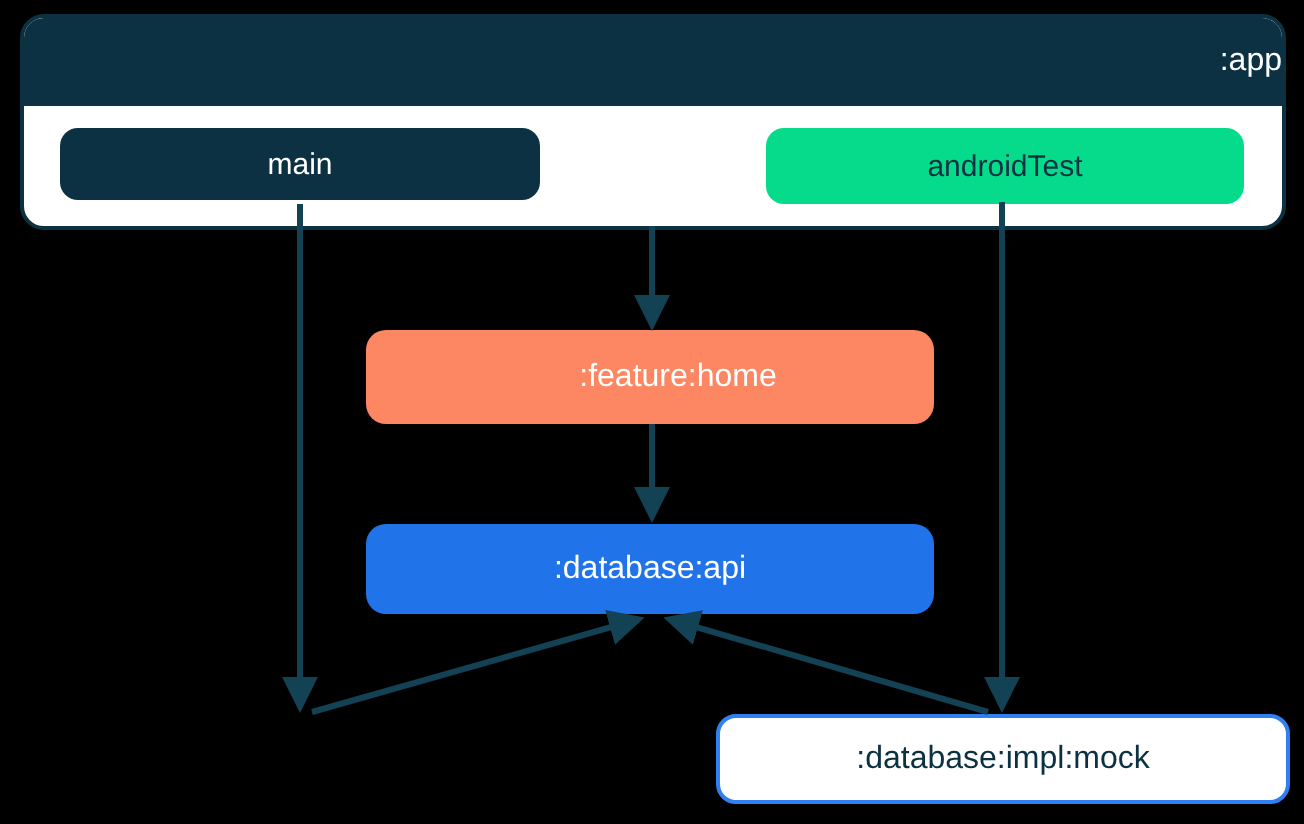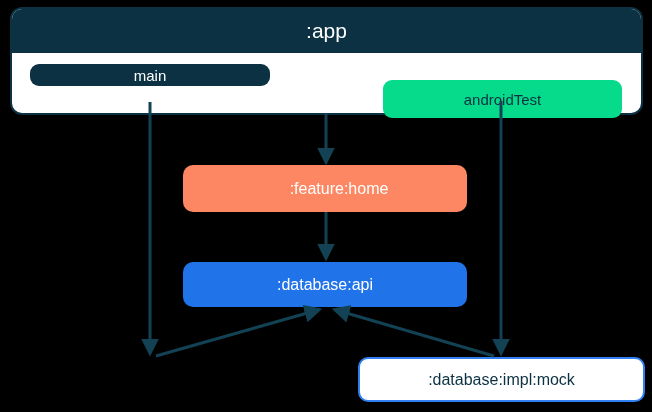--- a/index.html
+++ b/index.html
@@ -11,33 +11,33 @@
   html,body{background:var(--background);}
   body{font-family:"Liberation Sans","DejaVu Sans",sans-serif;}
   .canvas{position:relative;width:652px;height:412px;background:var(--background);overflow:hidden;}
 
   .app-container{
     position:absolute;left:10px;top:7px;width:633px;height:108px;
     background:#fff;border:2px solid var(--navy);border-radius:12px;overflow:hidden;
   }
   .app-header{
     height:44px;background:var(--navy);color:var(--text_on_dark);
-    display:flex;align-items:center;justify-content:center;font-size:21px;
+    display:flex;align-items:center;justify-content:flex-end;font-size:16px;
   }
   .node{
     position:absolute;display:flex;align-items:center;justify-content:center;
     font-size:16px;white-space:nowrap;
   }
   .node-main{
-    left:30px;top:64px;width:240px;height:22px;background:var(--navy);
+    left:30px;top:64px;width:240px;height:36px;background:var(--navy);
     color:var(--text_on_dark);border-radius:9px;font-size:15px;
   }
   .node-androidtest{
     left:383px;top:64px;width:239px;height:38px;background:var(--green);
-    color:var(--text_on_light);border-radius:9px;font-size:15px;margin-top:16px;
+    color:var(--text_on_light);border-radius:9px;font-size:15px;
   }
   .node-feature-home{
     left:183px;top:165px;width:284px;height:47px;background:var(--coral);
     color:var(--text_on_dark);border-radius:10px;padding-left:28px;
   }
   .node-database-api{
     left:183px;top:262px;width:284px;height:45px;background:var(--blue);
     color:var(--text_on_dark);border-radius:10px;
   }
   .node-outline{

